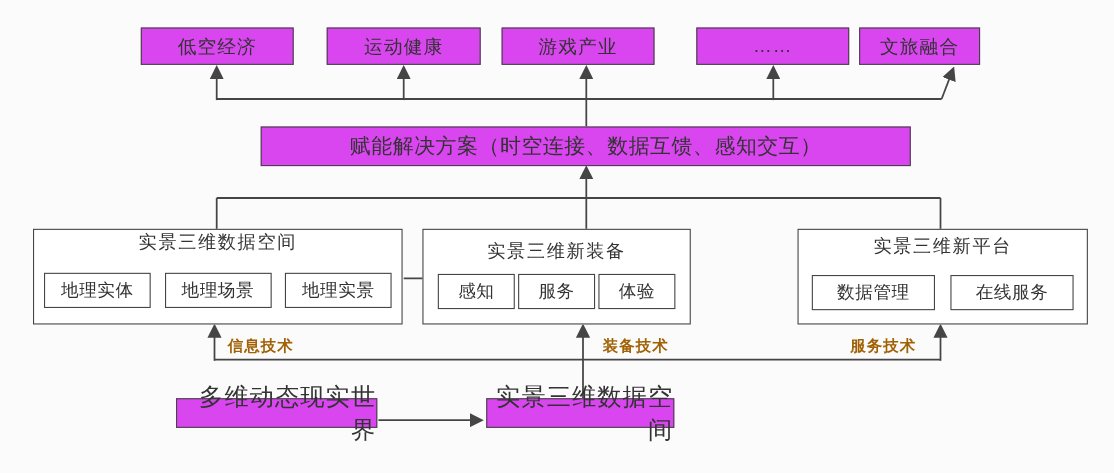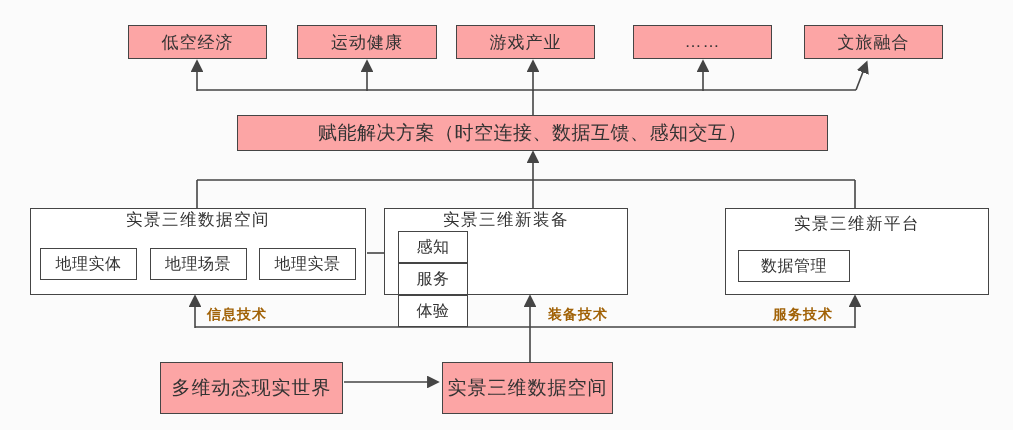--- a/index.html
+++ b/index.html
@@ -27,21 +27,21 @@
   }
   .connectors path{
     stroke:var(--line);
     stroke-width:1.6;
     fill:none;
   }
   .box{
     position:absolute;
     box-sizing:border-box;
     border:1.5px solid var(--line);
-    background:#fca5a5;
+    background:#d946ef;
     display:flex;
     align-items:center;
     justify-content:center;
     text-align:right;
     letter-spacing:1px;
   }
   .top-box{
     top:25px;
     height:34px;
     font-size:17px;
@@ -81,28 +81,28 @@
     background:#ffffff;
     height:32px;
     display:flex;
     align-items:center;
     justify-content:center;
     font-size:16px;
     letter-spacing:0.5px;
   }
   .items-left{padding:17px 9px;}
   .items-left .item{width:97px;}
-  .items-mid{padding:0 13px;flex-direction:column;}
+  .items-mid{padding:0 13px;}
   .items-mid .item{width:70px;}
   .items-right{padding:12px 12px;}
   .items-right .item{width:112px;}
   .bottom-box{
     top:362px;
-    height:52px;
-    font-size:19px;
+    height:27px;
+    font-size:22px;
   }
   .tech-label{
     position:absolute;
     top:306px;
     font-size:14px;
     font-weight:bold;
     letter-spacing:1px;
     color:#a16207;
     white-space:nowrap;
   }
@@ -139,21 +139,21 @@
     <path d="M530,362 V298" marker-end="url(#ah)"></path>
     <path d="M855,328 V298" marker-end="url(#ah)"></path>
 
     <path d="M344,382 H436" marker-end="url(#ah)"></path>
   </svg>
 
   <div class="box top-box" style="left:128px;width:139px">低空经济</div>
   <div class="box top-box" style="left:297px;width:140px">运动健康</div>
   <div class="box top-box" style="left:456px;width:139px">游戏产业</div>
   <div class="box top-box" style="left:633px;width:139px">……</div>
-  <div class="box top-box" style="left:804px;width:139px">文旅融合</div>
+  <div class="box top-box" style="left:781px;width:110px">文旅融合</div>
 
   <div class="box solution-box">赋能解决方案（时空连接、数据互馈、感知交互）</div>
 
   <div class="group-box" style="left:30px;width:336px">
     <div class="group-title">实景三维数据空间</div>
     <div class="group-items items-left">
       <div class="item">地理实体</div>
       <div class="item">地理场景</div>
       <div class="item">地理实景</div>
     </div>
@@ -165,20 +165,21 @@
       <div class="item">感知</div>
       <div class="item">服务</div>
       <div class="item">体验</div>
     </div>
   </div>
 
   <div class="group-box" style="left:725px;width:264px">
     <div class="group-title">实景三维新平台</div>
     <div class="group-items items-right">
       <div class="item">数据管理</div>
+      <div class="item">在线服务</div>
     </div>
   </div>
 
   <div class="tech-label" style="left:207px">信息技术</div>
   <div class="tech-label" style="left:548px">装备技术</div>
   <div class="tech-label" style="left:773px">服务技术</div>
 
   <div class="box bottom-box" style="left:160px;width:183px">多维动态现实世界</div>
   <div class="box bottom-box" style="left:442px;width:171px">实景三维数据空间</div>
 

